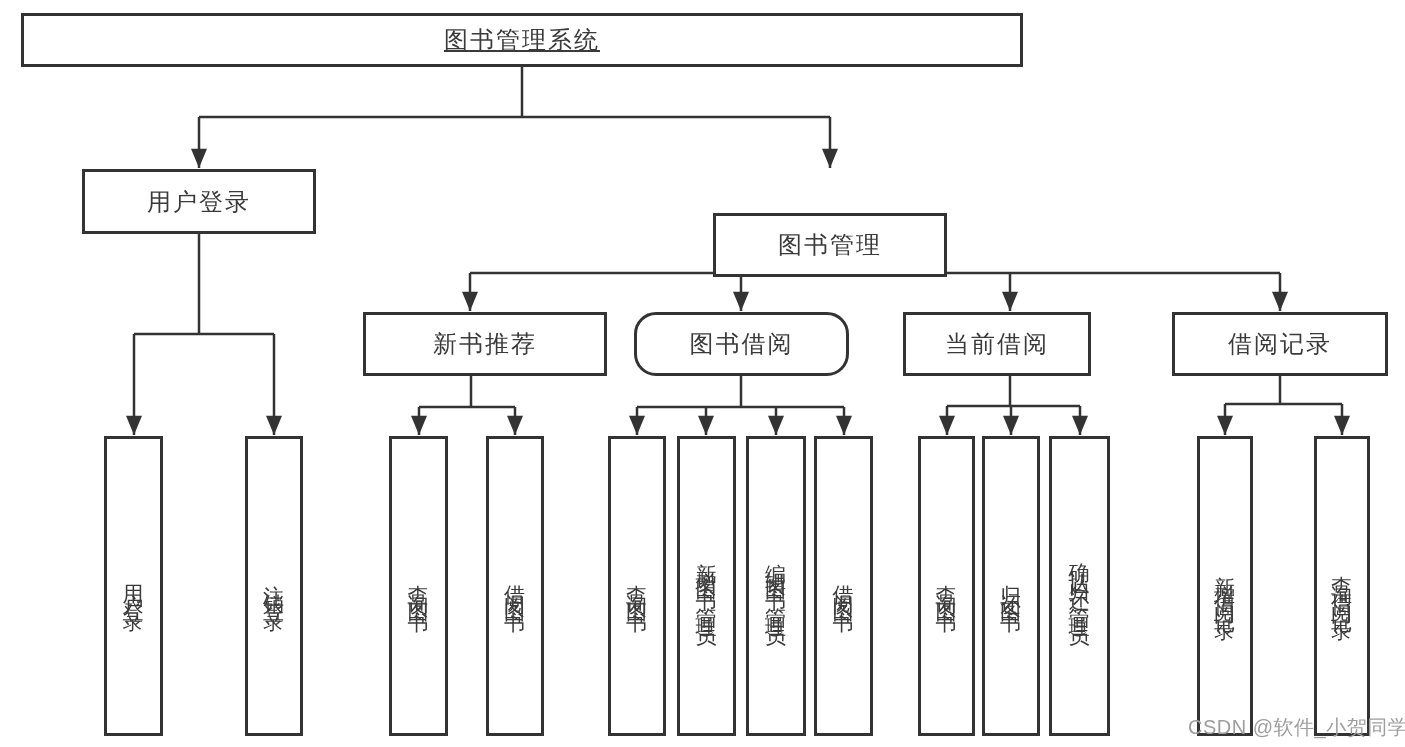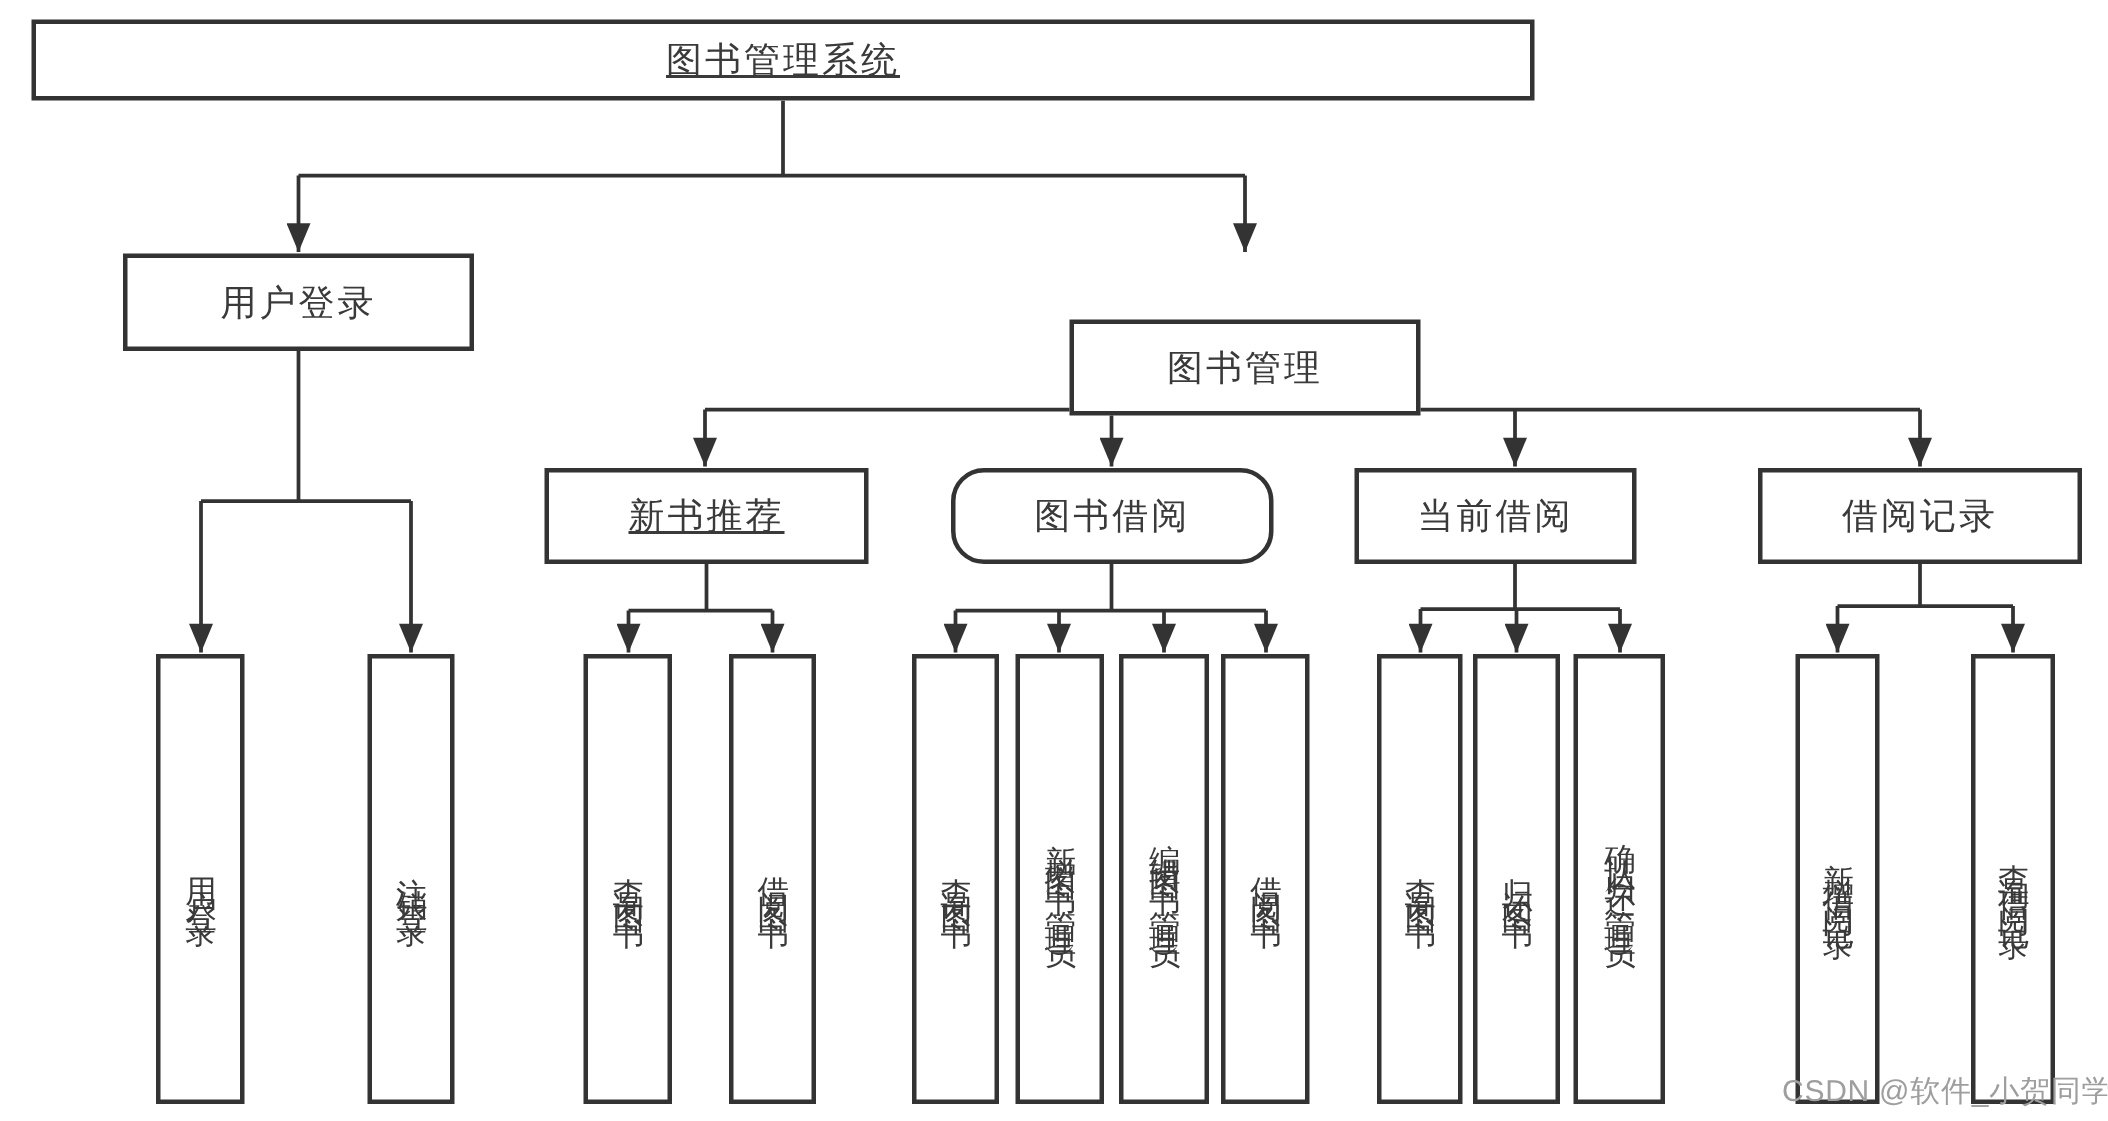--- a/index.html
+++ b/index.html
@@ -33,21 +33,21 @@
     line-height:1.1;
     color:#3a3a3a;
     white-space:nowrap;
   }
   
   #n-root{left:21px;top:13px;width:1002px;height:54px;text-decoration:underline;}
   
   #n-user-login{left:82px;top:169px;width:234px;height:65px;}
   #n-book-management{left:713px;top:169px;width:234px;height:64px;margin-top:44px;}
   
-  #n-new-book{left:363px;top:312px;width:216px;height:64px;text-decoration:underline;}
+  #n-new-book{left:363px;top:312px;width:244px;height:64px;}
   #n-book-borrow{left:634px;top:312px;width:215px;height:64px;border-radius:22px;}
   #n-current-borrow{left:903px;top:312px;width:188px;height:64px;}
   #n-borrow-record{left:1172px;top:312px;width:216px;height:64px;}
   
   #l-user-login{left:104px;width:59px;}
   #l-logout{left:245px;width:58px;}
   #l-nb-query{left:389px;width:59px;}
   #l-nb-borrow{left:486px;width:58px;}
   #l-bb-query{left:608px;width:58px;}
   #l-bb-add{left:677px;width:59px;}

